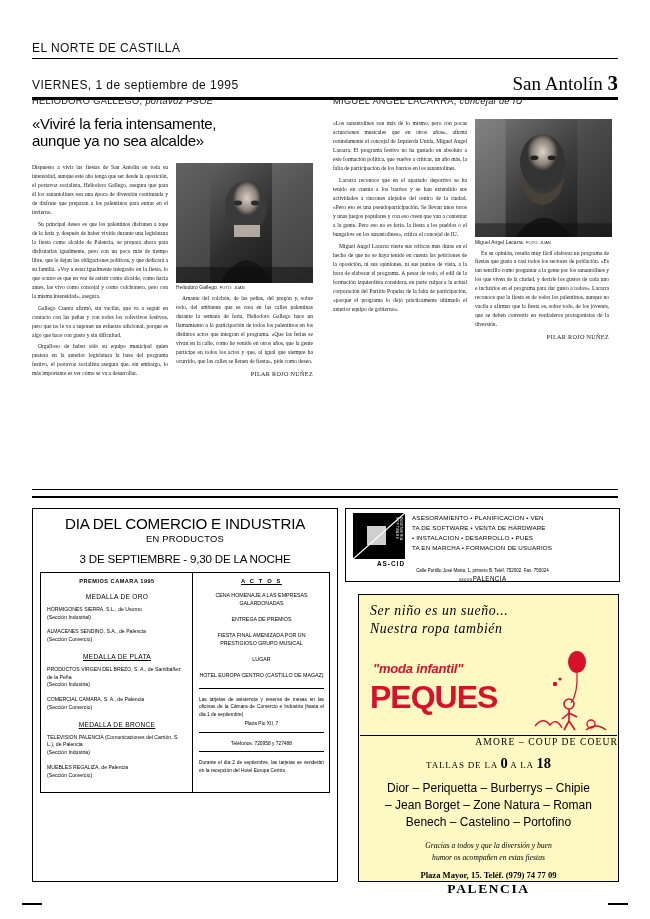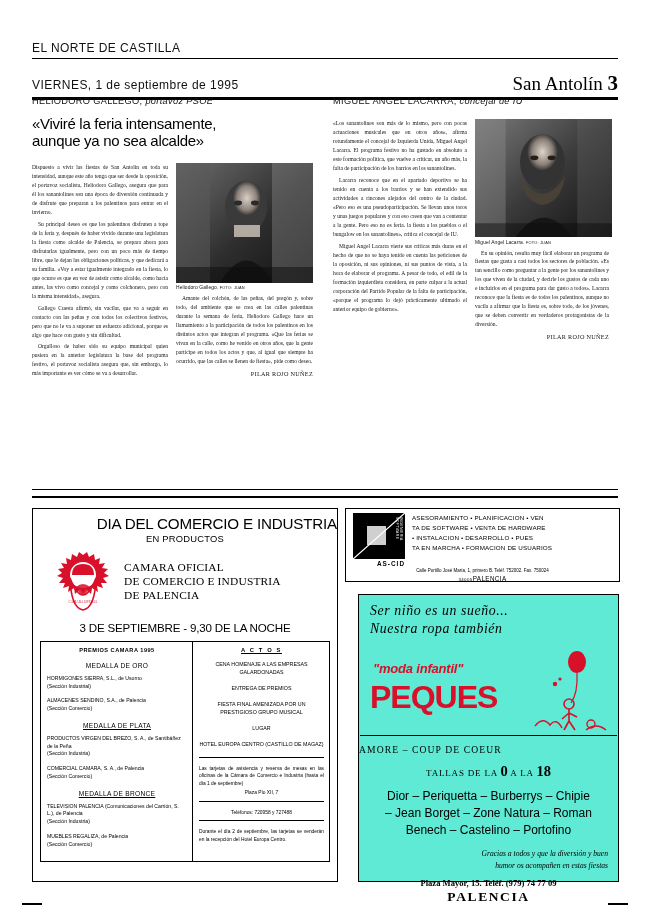--- a/index.html
+++ b/index.html
@@ -38,21 +38,21 @@
   .ph-grad{position:absolute;inset:0;}
   .cap{font-size:4.9px;margin-top:2.5px;letter-spacing:.1px;color:#111;}
   .cap .credit{font-size:3.9px;letter-spacing:.2px;}
 
   
   .rule-a{position:absolute;left:32px;top:489px;width:586px;border-top:.8px solid #000;}
   .rule-b{position:absolute;left:32px;top:496px;width:586px;border-top:2.6px solid #000;}
 
   
   .ad-cam{position:absolute;left:32px;top:508px;width:304px;height:372px;border:1px solid #000;background:#fff;}
-  .cam-t1{font-family:"Liberation Sans",sans-serif;font-size:15.2px;text-align:right;margin-top:6px;letter-spacing:-.2px;}
+  .cam-t1{font-family:"Liberation Sans",sans-serif;font-size:15.2px;text-align:center;margin-top:6px;letter-spacing:-.2px;}
   .cam-t2{font-family:"Liberation Sans",sans-serif;font-size:9.4px;text-align:center;letter-spacing:.2px;margin-top:1px;}
   .cam-logo-row{display:flex;align-items:center;gap:9px;margin:7px 0 0 18px;}
   .cam-name{font-family:"Liberation Serif",serif;font-size:11.4px;line-height:1.22;letter-spacing:.2px;}
   .cam-date{font-family:"Liberation Sans",sans-serif;font-size:11.6px;text-align:center;margin-top:8px;letter-spacing:-.2px;}
   .boxwrap{display:flex;border:1px solid #000;margin:7px 7px 7px 7px;}
   .cb-left{width:150px;border-right:1px solid #000;padding:5px 5px 6px 6px;}
   .cb-right{width:134px;padding:5px 5px 6px 6px;}
   .sechead{font-family:"Liberation Sans",sans-serif;font-weight:bold;font-size:5.6px;text-align:center;letter-spacing:.5px;margin-bottom:7px;}
   .medal{font-family:"Liberation Sans",sans-serif;font-size:6.6px;text-align:center;letter-spacing:.3px;margin:9px 0 6px;}
   .medal.u{text-decoration:underline;}
@@ -70,32 +70,32 @@
   .as-inner{position:absolute;left:14px;top:13px;width:19px;height:19px;background:#cfcfcf;}
   .as-diag{position:absolute;left:0;top:0;width:100%;height:100%;}
   .as-vert{position:absolute;right:2px;top:4px;font-size:3.4px;color:#fff;writing-mode:vertical-rl;letter-spacing:.4px;}
   .as-name{font-family:"Liberation Sans",sans-serif;font-weight:bold;font-size:6.4px;letter-spacing:1px;text-align:right;margin-top:1px;}
   .as-serv{font-family:"Liberation Sans",sans-serif;font-size:6.25px;line-height:1.62;letter-spacing:.15px;width:206px;}
   .as-addr{font-family:"Liberation Sans",sans-serif;font-size:4.5px;text-align:center;margin-top:1px;}
   .as-city{font-family:"Liberation Sans",sans-serif;font-size:6.3px;text-align:center;letter-spacing:.4px;margin-top:1.5px;}
   .as-city .pc{font-size:4.4px;}
 
   
-  .ad-pq{position:absolute;left:358px;top:594px;width:259px;height:286px;border:1px solid #000;background:#5eead4;}
+  .ad-pq{position:absolute;left:358px;top:594px;width:259px;height:286px;border:1px solid #000;background:#fef9c3;}
   .pq-slog{font-family:"Liberation Serif",serif;font-style:italic;font-size:13.8px;line-height:1.33;margin:7px 0 0 11px;letter-spacing:.6px;}
   .pq-logo{position:relative;height:92px;margin-top:4px;}
   .pq-moda{position:absolute;left:14px;top:18px;font-family:"Liberation Sans",sans-serif;font-weight:bold;font-style:italic;font-size:13px;color:#d8102a;letter-spacing:-.2px;}
   .pq-peq{position:absolute;left:11px;top:36px;font-family:"Liberation Sans",sans-serif;font-weight:bold;font-size:32px;color:#d8102a;letter-spacing:-1px;-webkit-text-stroke:0;}
   .pq-balloon{position:absolute;left:172px;top:5px;}
   .pq-sep{border-top:1px solid #000;margin:0 1px;}
-  .pq-amore{font-family:"Liberation Serif",serif;font-size:9.6px;text-align:left;letter-spacing:1.1px;margin-top:8px;}
+  .pq-amore{font-family:"Liberation Serif",serif;font-size:9.6px;text-align:right;letter-spacing:1.1px;}
   .pq-tallas{font-family:"Liberation Serif",serif;font-size:9px;text-align:center;letter-spacing:.8px;margin-top:8px;}
   .pq-tallas b{font-size:14.5px;letter-spacing:0;}
   .pq-brands{font-family:"Liberation Sans",sans-serif;font-size:12px;text-align:center;line-height:1.45;margin-top:8px;padding:0 8px;}
-  .pq-gr{font-family:"Liberation Serif",serif;font-style:italic;font-size:7.6px;text-align:right;line-height:1.55;margin-top:8px;padding:0 10px;}
+  .pq-gr{font-family:"Liberation Serif",serif;font-style:italic;font-size:7.6px;text-align:center;line-height:1.55;margin-top:8px;padding:0 10px;}
   .pq-addr{font-family:"Liberation Serif",serif;font-weight:bold;font-size:8.6px;text-align:center;margin-top:7px;}
   .pq-city{font-family:"Liberation Serif",serif;font-weight:bold;font-size:13.5px;text-align:center;letter-spacing:1.6px;margin-top:1px;}
 
   
   .crop{position:absolute;width:20px;height:1.5px;background:#000;}
 </style>
 </head>
 <body>
 
 <div class="page">
@@ -222,37 +222,20 @@
     </div>
   </div>
 
   <div class="rule-a"></div>
   <div class="rule-b"></div>
 
   <div class="ad-cam">
     <div class="cam-t1">DIA DEL COMERCIO E INDUSTRIA</div>
     <div class="cam-t2">EN PRODUCTOS</div>
 
-    <div class="cam-logo-row">
-      <svg width="64" height="62" viewBox="0 0 64 62">
-        <g fill="#d8102a">
-          <path d="M32 4 L36 1 L38 6 L43 3 L44 9 L49 7 L48 13 L54 12 L51 17 L57 18 L53 22 L58 25 L52 27 L56 32 L50 32 L52 37 L46 35 L47 41 L41 37 L40 43 L35 38 L32 43 L29 38 L24 43 L23 37 L17 41 L18 35 L12 37 L14 32 L8 32 L12 27 L6 25 L11 22 L7 18 L13 17 L10 12 L16 13 L15 7 L20 9 L21 3 L26 6 L28 1 Z"></path>
-        </g>
-        <circle cx="32" cy="24" r="13" fill="#fff"></circle>
-        <path d="M32 13 q11 0 11 11 l-22 0 q0 -11 11 -11 z" fill="#d8102a"></path>
-        <path d="M19 27 q13 34 26 0 q-1 30 -13 32 q-12 -2 -13 -32 z" fill="none" stroke="#d8102a" stroke-width="1.6"></path>
-        <path d="M25 36 q7 -6 14 0 q-7 16 -14 0 z" fill="#d8102a" opacity=".85"></path>
-        <text x="32" y="52" font-size="3.4" fill="#d8102a" text-anchor="middle" font-family="Liberation Serif, serif">CAMARA OFICIAL</text>
-      </svg>
-      <div class="cam-name">
-        <div>CAMARA OFICIAL</div>
-        <div>DE COMERCIO E INDUSTRIA</div>
-        <div>DE PALENCIA</div>
-      </div>
-    </div>
 
     <div class="cam-date">3 DE SEPTIEMBRE - 9,30 DE LA NOCHE</div>
 
     <div class="boxwrap">
       <div class="cb-left">
         <div class="sechead">PREMIOS CAMARA 1995</div>
         <div class="medal">MEDALLA DE ORO</div>
         <div class="ent">
           <div>HORMIGONES SIERRA, S.L., de Usorno</div>
           <div>(Sección Industrial)</div>

